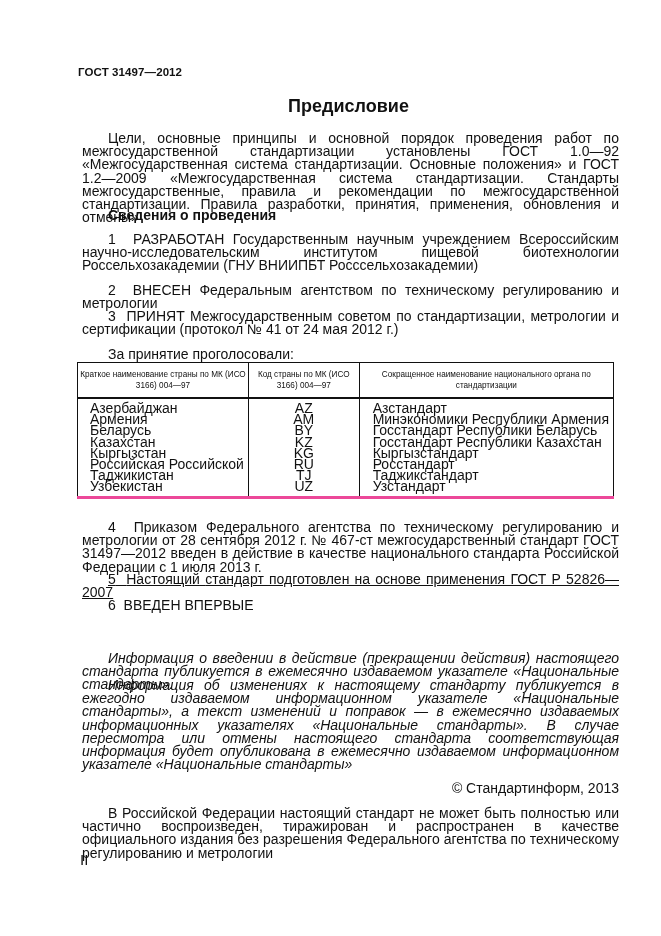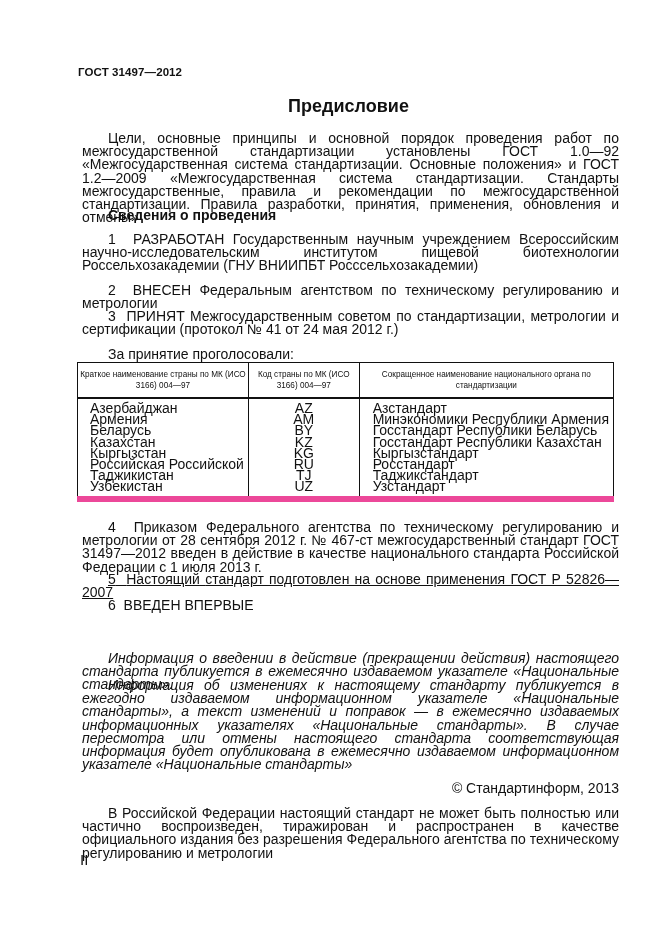--- a/index.html
+++ b/index.html
@@ -38,21 +38,21 @@
     table.vote th {
       font-weight: normal; font-size: 8.2px; line-height: 11px;
       border: 1px solid #111; border-bottom: 2px solid #111;
       padding: 3px 2px; text-align: center; vertical-align: middle; height: 28px;
     }
     table.vote td {
       border-left: 1px solid #111; border-right: 1px solid #111;
       padding: 0 4px; line-height: 11.2px; font-size: 14px; white-space: nowrap;
     }
     table.vote tr.first td { padding-top: 4px; }
-    table.vote tr.last td { padding-bottom: 3px; border-bottom: 6px solid #ec4899; }
+    table.vote tr.last td { padding-bottom: 3px; border-bottom: 3px solid #ec4899; }
     table.vote td.c1 { padding-left: 12px; }
     table.vote td.c2 { text-align: center; }
     table.vote td.c3 { padding-left: 13px; }
     col.col1 { width: 138px; }
     col.col2 { width: 118px; }
   </style>
 </head>
 <body>
 
 <div class="page">

